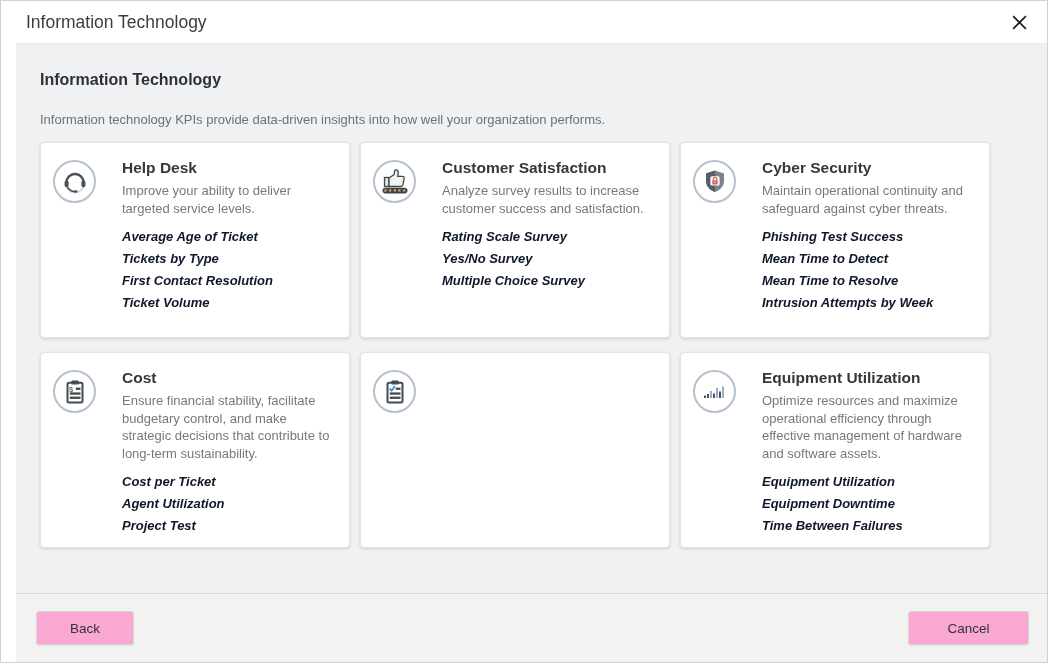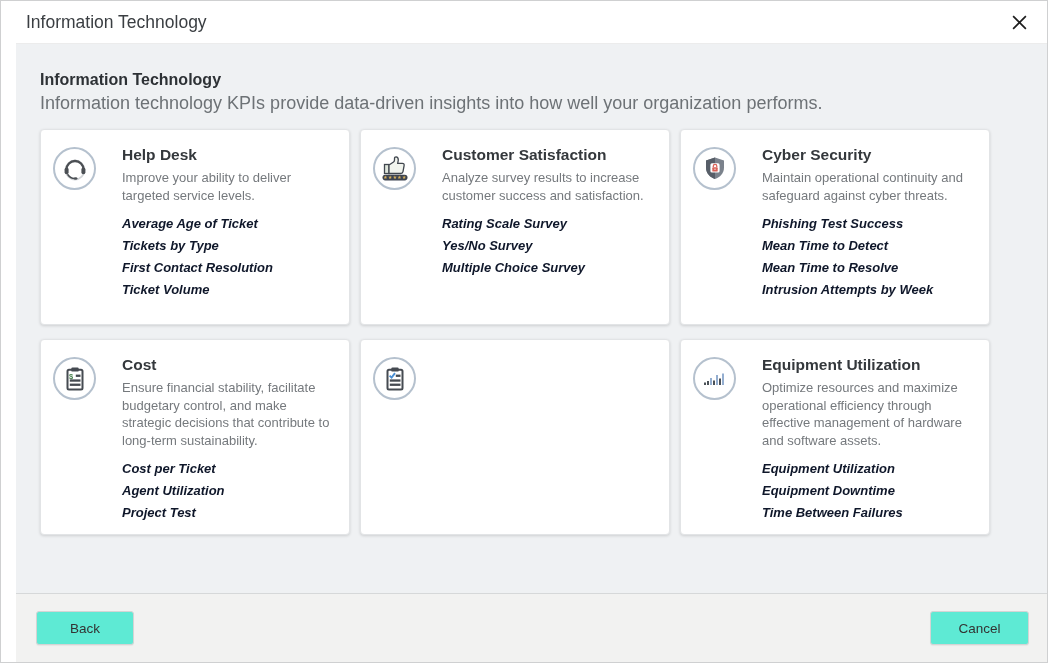--- a/index.html
+++ b/index.html
@@ -35,21 +35,21 @@
     cursor:pointer;
   }
   
   .content {
     flex:1 1 auto;
     background:#eff1f3;
     padding:27px 24px 0 24px;
     overflow:hidden;
   }
   .section-title { font-size:16px; font-weight:700; color:#2d3135; }
-  .section-subtitle { font-size:18px; color:#6d7276; margin-top:4px; }
+  .section-subtitle { font-size:13px; color:#6d7276; margin-top:23px; }
   .cards {
     margin-top:15px;
     width:950px;
     display:flex; flex-wrap:wrap;
     gap:14px 10px;
     align-items:flex-end;
   }
   .card {
     width:310px; height:196px;
     background:#ffffff;
@@ -85,30 +85,30 @@
   
   .footer {
     flex:0 0 69px; height:69px;
     background:#f2f2f1;
     border-top:1px solid #d6d8d9;
     position:relative;
   }
   .btn {
     position:absolute; top:17px;
     height:34px;
-    background:#5eead4;
+    background:#f9a8d4;
     border:1px solid #d4d4d4;
     border-radius:3px;
     font-family:"Liberation Sans", sans-serif;
     font-size:13.5px; color:#333;
     box-shadow:0 1px 1px rgba(0,0,0,0.05);
     cursor:pointer;
   }
   .btn-back { left:20px; width:98px; }
-  .btn-cancel { right:18px; width:99px; }
+  .btn-cancel { right:18px; width:121px; }
 </style>
 </head>
 <body>
 
 <div class="dialog">
 
   <div class="titlebar">
     <span class="dlg-title">Information Technology</span>
     <span class="close-btn">
       <svg width="17" height="17" viewBox="0 0 16 16">

